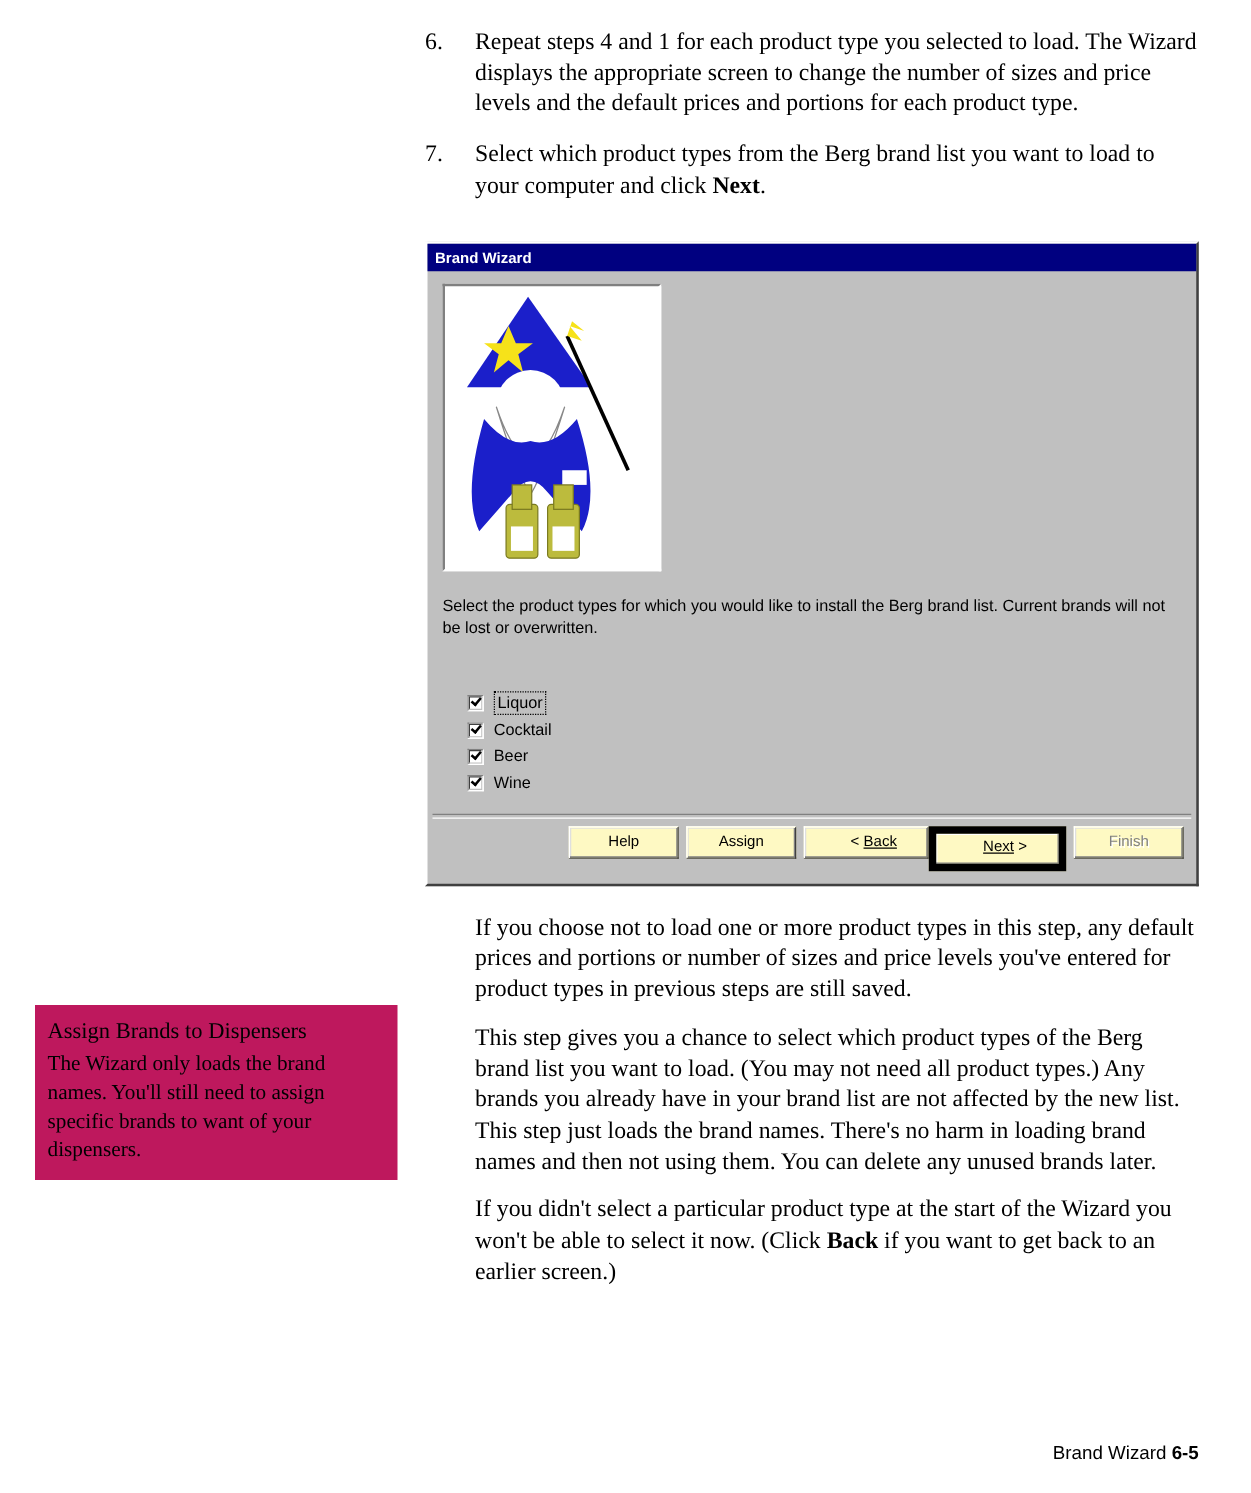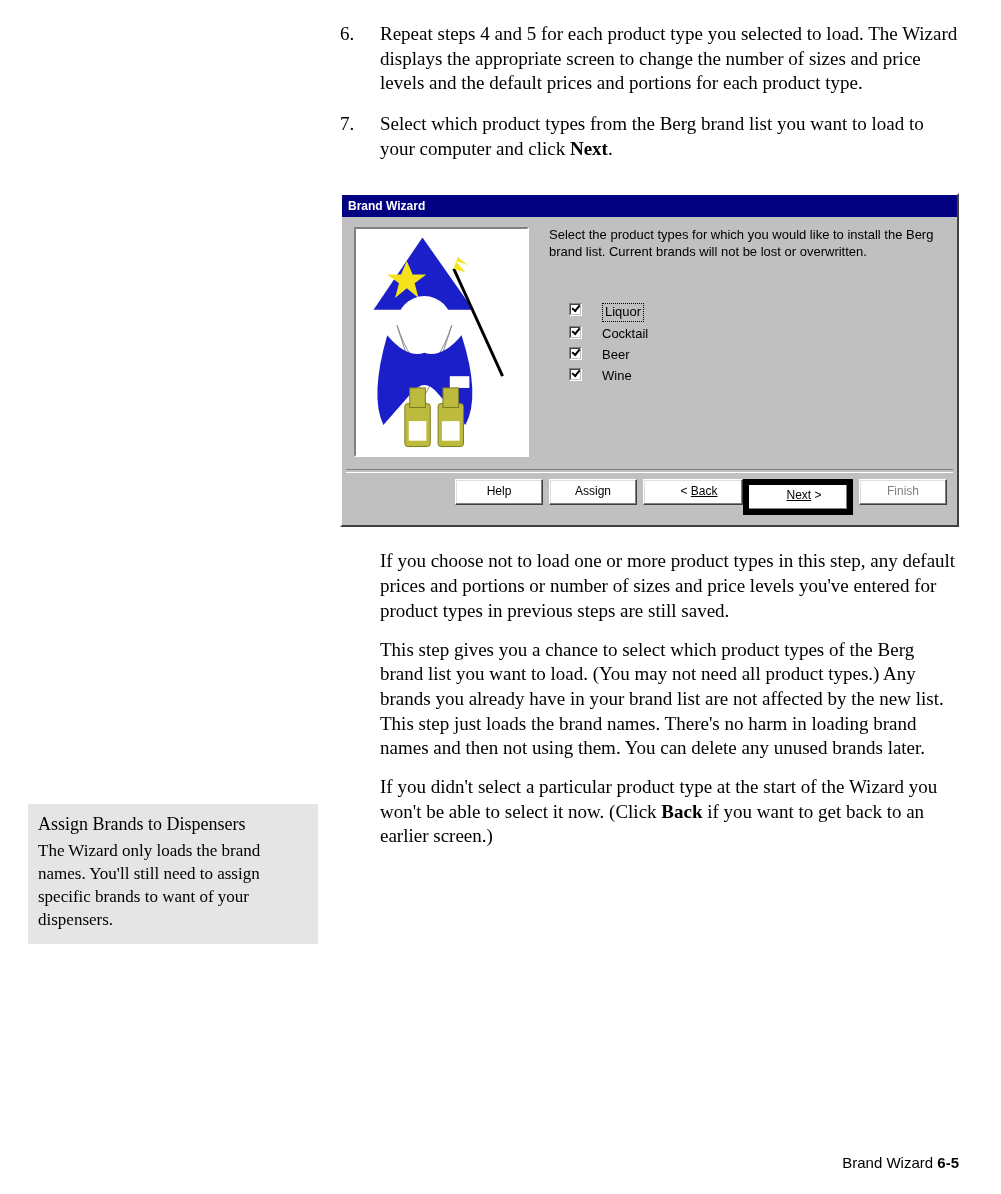--- a/index.html
+++ b/index.html
@@ -60,20 +60,21 @@
     background:#000080;
     color:#fff;
     padding:3px 6px;
     font-weight:bold;
     line-height:16px;
   }
   .clientarea{
     padding:10px 12px 6px 12px;
     display:flex;
     gap:20px;
+    flex-direction:column;
   }
   .wizpic{
     width:175px;
     height:230px;
     border-top:2px solid #808080;
     border-left:2px solid #808080;
     border-right:2px solid #fff;
     border-bottom:2px solid #fff;
     background:#fff;
     box-sizing:border-box;
@@ -85,22 +86,22 @@
     color:#000;
     font-size:13px;
     line-height:1.3;
   }
   .checks{
     margin-top:42px;
     margin-left:20px;
   }
   .chk{
     display:flex;
-    align-items:flex-start;
-    gap:20px;
+    align-items:center;
+    gap:8px;
     margin:4px 0;
     font-size:13px;
   }
   .chkbox{
     width:13px;height:13px;
     background:#fff;
     border-top:1px solid #808080;
     border-left:1px solid #808080;
     border-right:1px solid #fff;
     border-bottom:1px solid #fff;
@@ -129,21 +130,21 @@
   }
   .buttons{
     display:flex;
     justify-content:flex-end;
     gap:6px;
     padding:0 10px 10px 10px;
   }
   .wbtn{
     min-width:78px;
     height:24px;
-    background:#ffffff;
+    background:#fef9c3;
     border-top:1px solid #fff;
     border-left:1px solid #fff;
     border-right:1px solid #404040;
     border-bottom:1px solid #404040;
     box-shadow:inset -1px -1px 0 #808080,inset 1px 1px 0 #dfdfdf;
     font-family:"MS Sans Serif",Tahoma,Arial,sans-serif;
     font-size:12px;
     padding:0 4px;
     text-align:center;
     line-height:22px;
@@ -162,21 +163,21 @@
     cursor:default;
   }
   .backnext{display:flex;}
   .backnext .wbtn{border-radius:0;padding-left:16px;}
   
   .callout{
     position:absolute;
     left:28px;
     top:804px;
     width:290px;
-    background:#e5e5e5;
+    background:#be185d;
     padding:8px 10px 12px 10px;
     box-sizing:border-box;
     font-family:"Comic Sans MS","Segoe Script",cursive;
     font-size:17px;
     line-height:1.35;
     color:#000;
   }
   .callout .ct{
     font-size:18px;
     margin-bottom:4px;
@@ -195,21 +196,21 @@
 </style>
 </head>
 <body>
 
 <div class="page">
   <div class="main-col">
 
     <ol class="steps">
       <li>
         <span class="num">6.</span>
-        <span class="txt">Repeat steps 4 and 5 for each product type you selected to load. The Wizard displays the appropriate screen to change the number of sizes and price levels and the default prices and portions for each product type.</span>
+        <span class="txt">Repeat steps 4 and 1 for each product type you selected to load. The Wizard displays the appropriate screen to change the number of sizes and price levels and the default prices and portions for each product type.</span>
       </li>
       <li>
         <span class="num">7.</span>
         <span class="txt">
           <span>Select which product types from the Berg brand list you want to load to your computer and click </span><span class="bold">Next</span><span>.</span>
         </span>
       </li>
     </ol>
 
     <div class="dialog-wrap">

